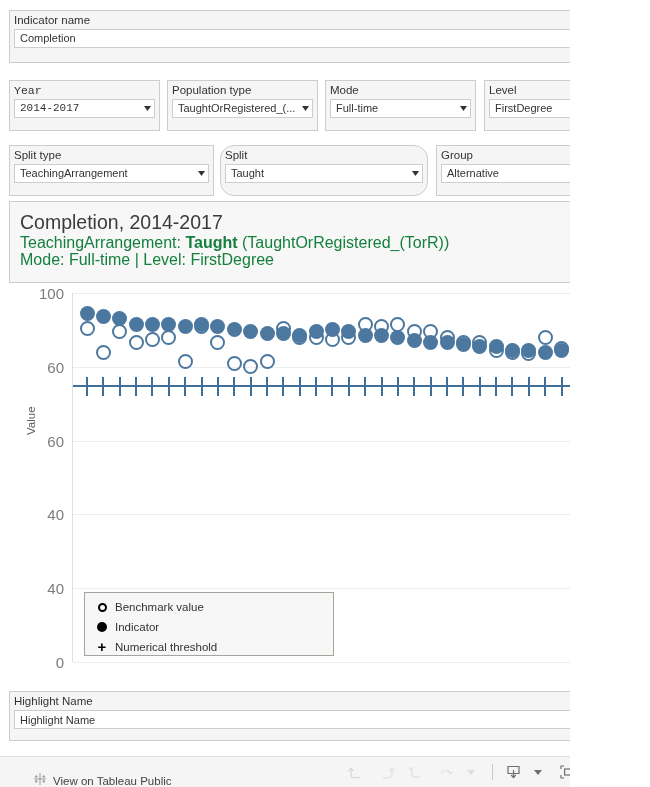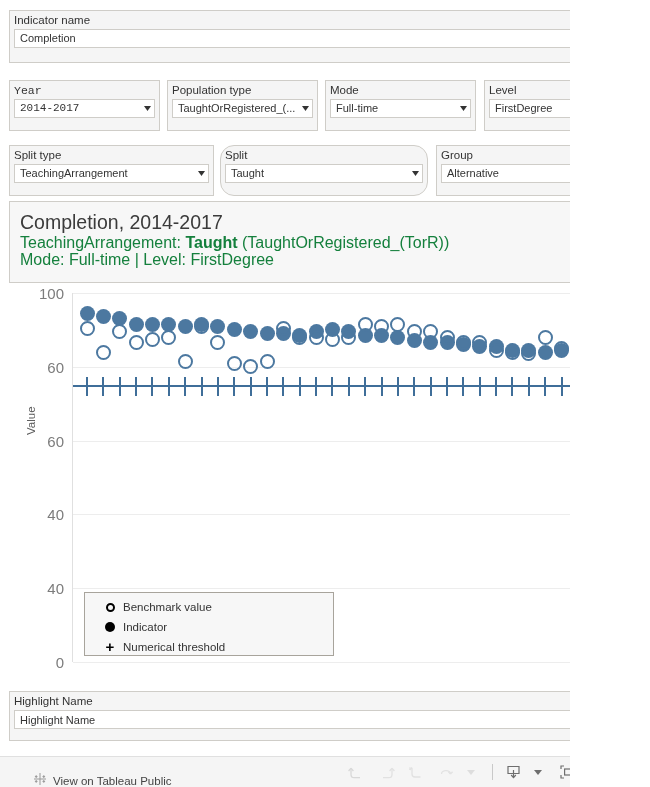--- a/index.html
+++ b/index.html
@@ -148,21 +148,21 @@
     background: #3f6e99;
   }
 
   
   #legend {
     position: absolute;
     left: 84px; top: 592px;
     width: 250px; height: 64px;
     background: #f7f7f7;
     border: 1px solid #a8a49c;
-    padding: 4px 0 0 8px;
+    padding: 4px 0 0 0;
   }
   .legend-row {
     display: flex;
     align-items: center;
     height: 20px;
     padding-left: 8px;
   }
   .legend-mark {
     width: 18px;
     display: flex;

